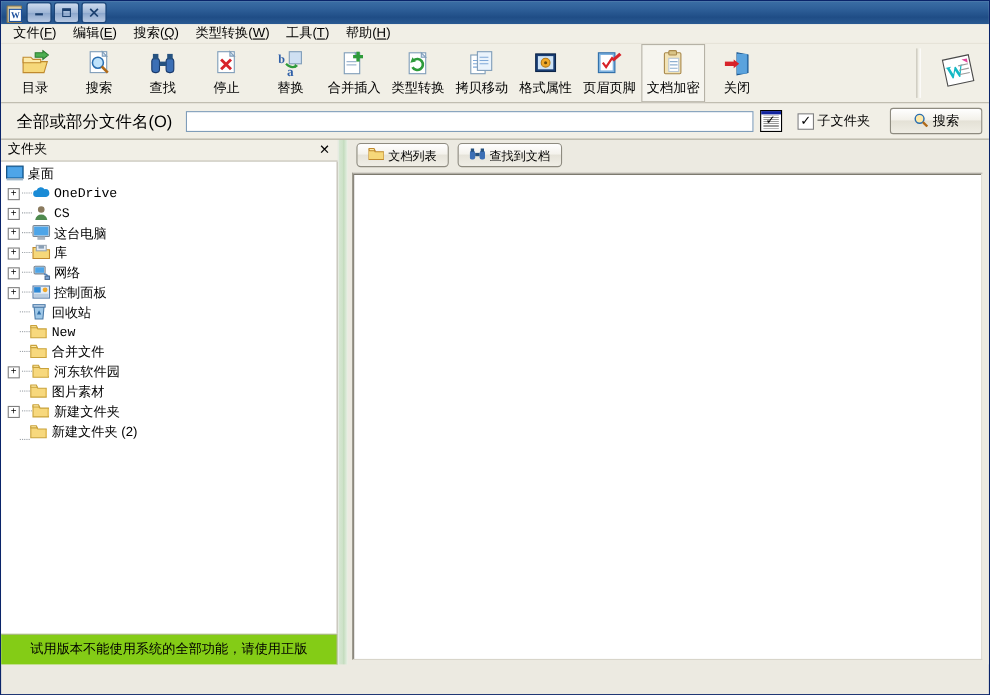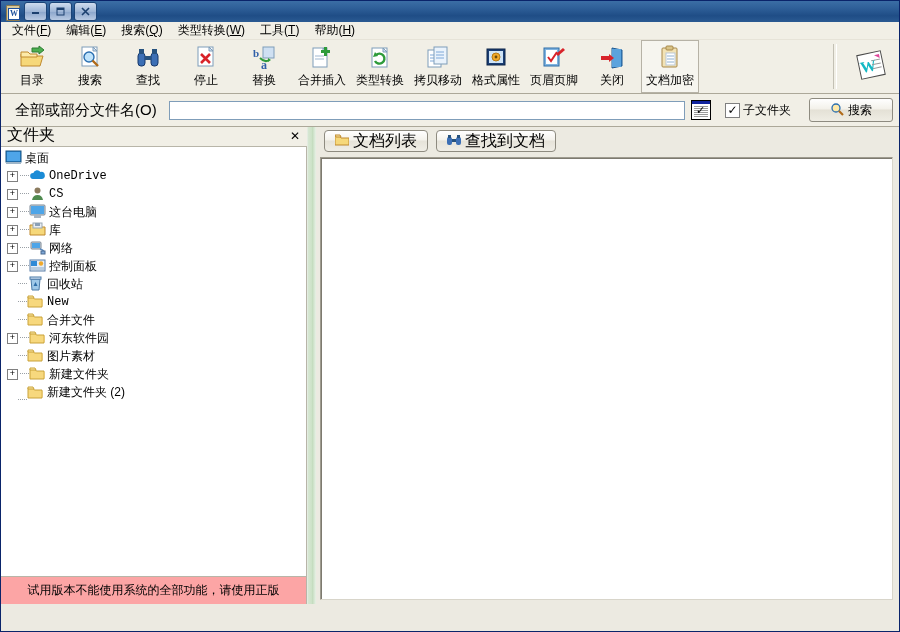--- a/index.html
+++ b/index.html
@@ -177,33 +177,33 @@
   }
   .leftpane {
     width: 306px; display:flex; flex-direction:column;
     background:#eceae1;
   }
   .pane-header {
     height: 21px; background:#f1efe6;
     border-bottom:1px solid #b8b5a8;
     display:flex; align-items:center; padding: 0 5px 0 6px;
   }
-  .pane-title { font-size:16px; flex:1; }
+  .pane-title { font-size:12px; flex:1; }
   .pane-close { font-size:12px; font-weight:bold; cursor:pointer; padding:0 2px;}
   .tree {
     flex: 1;
     background:#fff;
     border-right: 1px solid #b8b5a8;
     overflow: hidden;
     padding: 2px 0 0 2px;
     position: relative;
   }
   .trial {
     height: 27px;
-    background:#fca5a5;
+    background:#84cc16;
     border-top:1px solid #b8b5a8;
     border-right:1px solid #b8b5a8;
     display:flex; align-items:center; justify-content:center;
     font-size:12px;
   }
   .splitter {
     width: 8px;
     background: linear-gradient(90deg,#d7e7d3 0%, #cde2c8 45%, #c4dcbe 55%, #e8f1e6 100%);
     border-left:1px solid #e3ece1;
   }
@@ -212,21 +212,21 @@
     background:#eceae1;
     padding: 5px 6px 4px 4px;
     box-sizing:border-box;
   }
   .tabsrow { display:flex; gap:8px; padding: 0 0 5px 4px; }
   .tabbtn {
     height:20px; padding: 0 10px;
     border:1px solid #8e8b80; border-radius:4px;
     background: linear-gradient(180deg,#ffffff 0%, #f4f2ec 45%, #e6e3d9 50%, #f0eee6 100%);
     display:flex; align-items:center; gap:4px;
-    font-size:16px; cursor:pointer;
+    font-size:11px; cursor:pointer;
   }
   .doclist {
     flex:1;
     background:#fff;
     border: 1px solid #9e9b8f;
     border-right-color:#d8d5ca; border-bottom-color:#d8d5ca;
     box-shadow: inset 1px 1px 0 #7d7a6f;
   }
 
   
@@ -444,44 +444,44 @@
         <svg width="26" height="26" viewBox="0 0 26 26">
           <rect x="3" y="3" width="15" height="18" fill="#7fb3e0" stroke="#2f6ea8"></rect>
           <rect x="5" y="5" width="11" height="14" fill="#fff"></rect>
           <path d="M7 12 l3 4 l6 -9" stroke="#d8232a" stroke-width="2" fill="none"></path>
           <path d="M15 9 l7 -6 l2 2 l-7 6 z" fill="#d8232a"></path>
         </svg>
       </div>
       <div class="tb-lbl">页眉页脚</div>
     </div>
 
-    <div class="tb-btn">
-      <div class="tb-ico">
-        <svg width="26" height="26" viewBox="0 0 26 26">
-          <path d="M13 3 L23 5 L23 21 L13 23 Z" fill="#3d86c6" stroke="#1f5a92"></path>
-          <rect x="13" y="4" width="9" height="18" fill="#5ba3dd"></rect>
-          <rect x="2" y="11" width="9" height="4" fill="#d8232a"></rect>
-          <path d="M10 9 l5 4 l-5 4 z" fill="#d8232a"></path>
-        </svg>
-      </div>
-      <div class="tb-lbl">关闭</div>
-    </div>
-
     <div class="tb-btn selected">
       <div class="tb-ico">
         <svg width="26" height="26" viewBox="0 0 26 26">
           <rect x="5" y="3" width="15" height="19" rx="1" fill="#f2e3b6" stroke="#a8884a"></rect>
           <rect x="9" y="1" width="7" height="4" rx="1" fill="#d9c487" stroke="#a8884a"></rect>
           <rect x="9" y="8" width="9" height="12" fill="#fff" stroke="#b9c7d6"></rect>
           <line x1="10" y1="11" x2="17" y2="11" stroke="#8fb0d0"></line>
           <line x1="10" y1="14" x2="17" y2="14" stroke="#8fb0d0"></line>
           <line x1="10" y1="17" x2="17" y2="17" stroke="#8fb0d0"></line>
         </svg>
       </div>
       <div class="tb-lbl">文档加密</div>
+    </div>
+
+    <div class="tb-btn">
+      <div class="tb-ico">
+        <svg width="26" height="26" viewBox="0 0 26 26">
+          <path d="M13 3 L23 5 L23 21 L13 23 Z" fill="#3d86c6" stroke="#1f5a92"></path>
+          <rect x="13" y="4" width="9" height="18" fill="#5ba3dd"></rect>
+          <rect x="2" y="11" width="9" height="4" fill="#d8232a"></rect>
+          <path d="M10 9 l5 4 l-5 4 z" fill="#d8232a"></path>
+        </svg>
+      </div>
+      <div class="tb-lbl">关闭</div>
     </div>
 
     <div class="tb-spacer"></div>
     <div class="tb-sep"></div>
     <div class="tb-right">
       <div>
         <svg width="34" height="32" viewBox="0 0 34 32">
           <g transform="rotate(-12 17 16)">
             <rect x="5" y="4" width="24" height="24" fill="#ffffff" stroke="#4a4a4a"></rect>
             <text x="6" y="22" font-size="16" font-family="serif" font-weight="bold" fill="#14b8c4">W</text>

